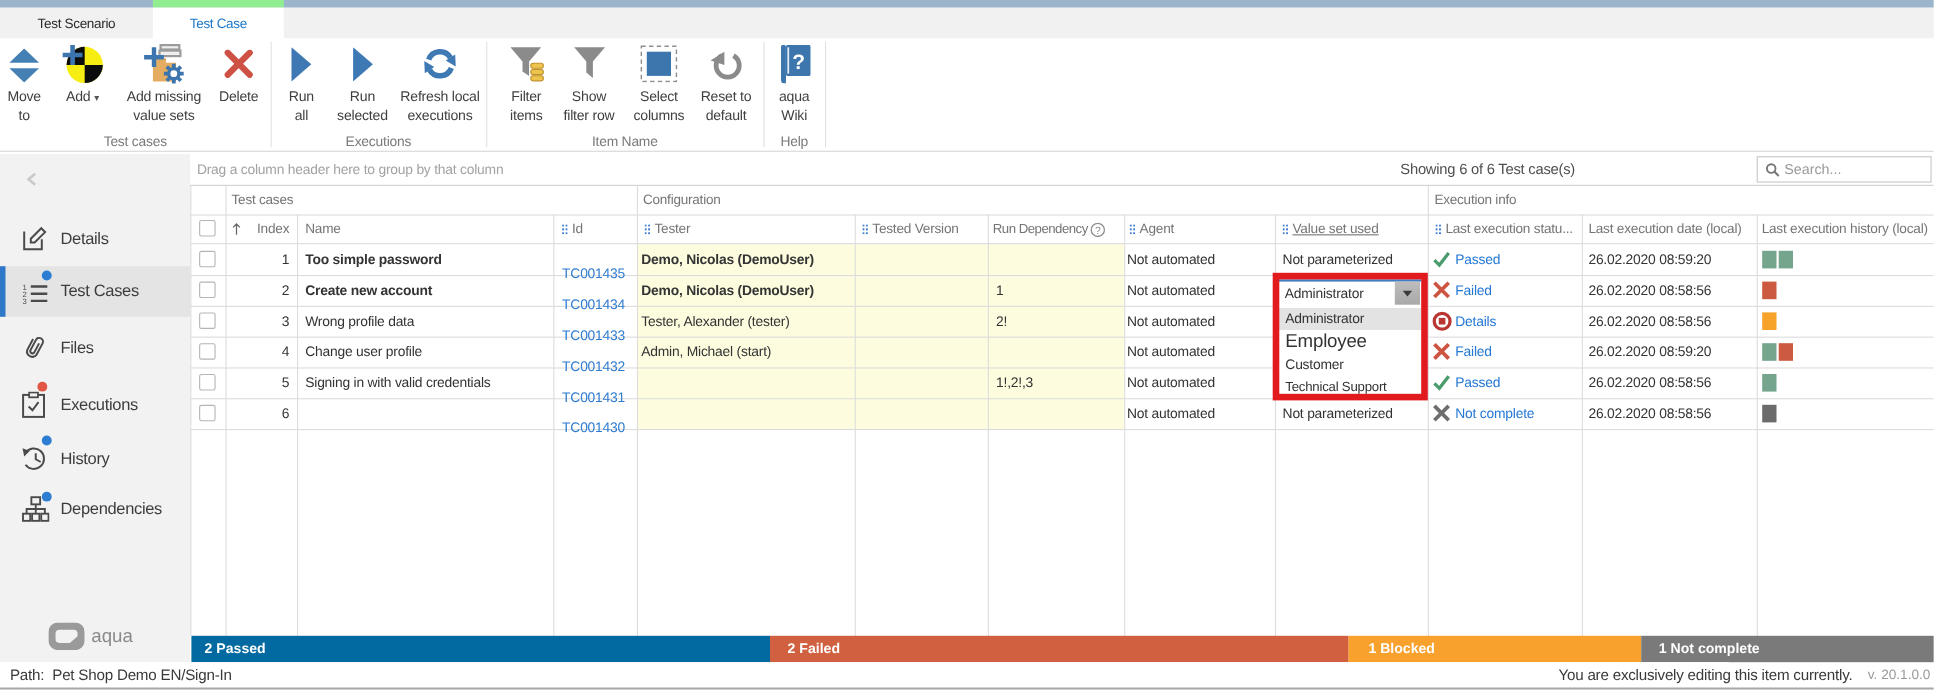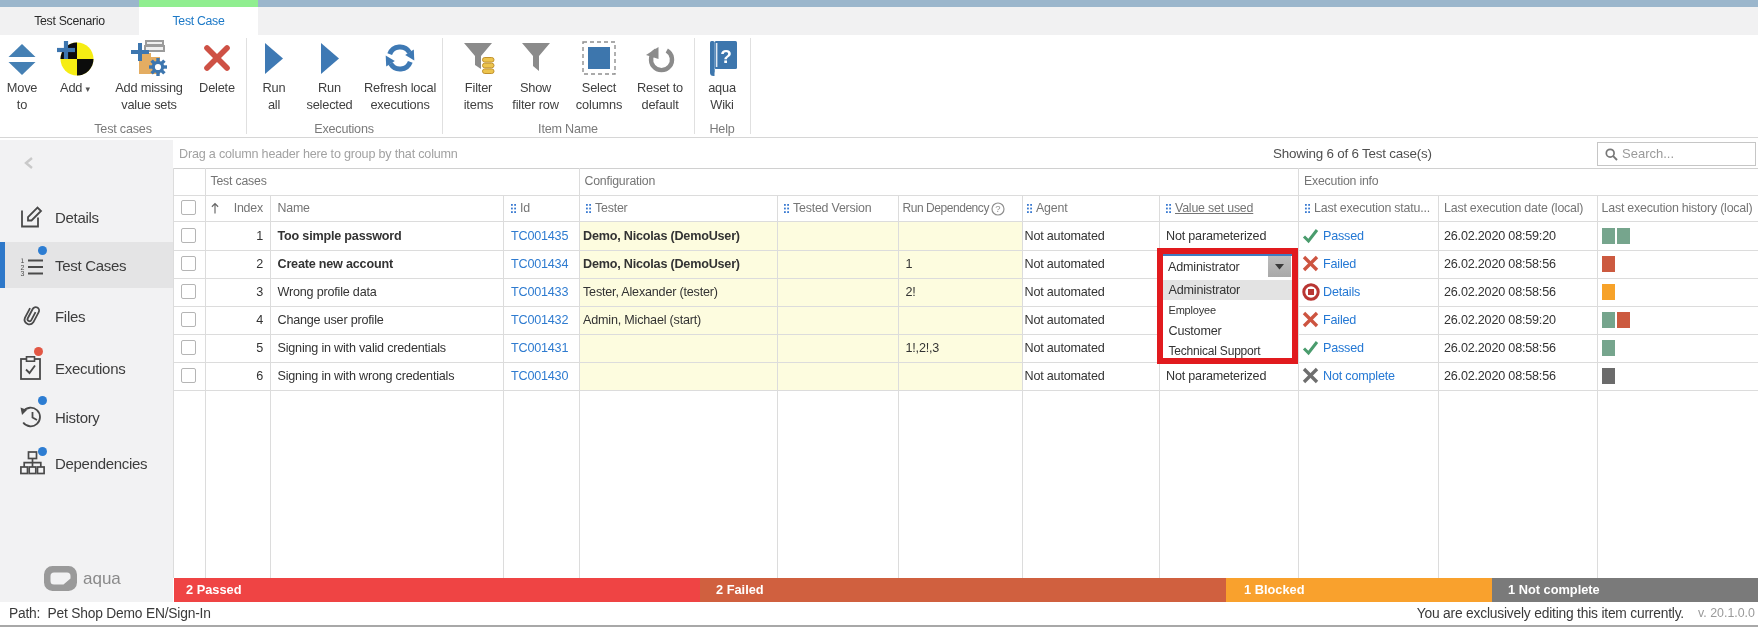--- a/index.html
+++ b/index.html
@@ -44,21 +44,21 @@
 .tsc { left:410px; }
 .rdc { left:732.5px; }
 .agc { left:851.5px; }
 .vsc { left:993px; }
 .stc { left:1150px; color:#2478d4; }
 .dtc { left:1271px; }
 .hline { position:absolute; left:0; width:1585px; height:1px; background:#dcdcdc; }
 .vline { position:absolute; width:1px; background:#dcdcdc; }
 .hsq { position:absolute; top:6px; width:13px; height:16px; }
 .sic { position:absolute; left:1129px; top:5px; }
-.ct.link { color:#2e7bd0; }
+.ct.link { color:#2e7bd0;margin-top:13px; }
 
 
 .seg { top:578px; height:24px; color:#fff; font-size:12.8px; font-weight:bold; line-height:24px; }
 
 
 #statusbar { left:0; top:602px; width:1572px; height:23px; background:#fff; }
 #botstrip { left:0; top:625px; width:1758px; height:2px; background:#a8a8a8; }
 </style>
 </head>
 <body>
@@ -482,21 +482,20 @@
   <svg class="sic" width="17" height="17" viewBox="0 0 17 17">
         <polyline points="2,9.5 6.5,14 15,3" fill="none" stroke="#4a9c6d" stroke-width="3"></polyline>
       </svg>
   <div class="ct stc">Passed</div>
   <div class="ct dtc">26.02.2020 08:58:56</div>
   <div class="hsq" style="left:1429px;background:#76a58d;"></div>
 </div>
 <div class="grow" style="top:222px;">
   <div class="cb" style="left:8px;top:6px;"></div>
   <div class="ct ix">6</div>
-  <div class="ct nm">Signing in with wrong credentials</div>
   <div class="ct idc link">TC001430</div>
   <div class="ct agc">Not automated</div>
   <div class="ct vsc">Not parameterized</div>
   <svg class="sic" width="17" height="17" viewBox="0 0 17 17">
         <g stroke="#6e6e6e" stroke-width="3.4">
           <line x1="2" y1="2" x2="15" y2="15"></line>
           <line x1="15" y1="2" x2="2" y2="15"></line>
         </g>
       </svg>
   <div class="ct stc">Not complete</div>
@@ -509,27 +508,27 @@
   <div class="abs" style="left:6px;top:0;height:22px;line-height:22px;font-size:12.6px;color:#333;letter-spacing:-0.2px;">Administrator</div>
   <div class="abs" style="left:106px;top:0;width:23px;height:21px;background:linear-gradient(#bdbdbd,#a9a9a9);">
     <svg class="abs" style="left:7px;top:8px;" width="9" height="6" viewBox="0 0 9 6">
         <polygon points="0,0 9,0 4.5,5.5" fill="#3a3a3a"></polygon>
       </svg>
   </div>
 </div>
 <div class="abs" style="left:1162px;top:278px;width:130px;height:84px;background:#fff;">
   <div class="abs" style="left:0;top:1.5px;width:130px;height:20.5px;background:#e3e3e3;"></div>
   <div class="abs" style="left:6.5px;top:1.5px;height:20.5px;line-height:20.5px;font-size:12.6px;color:#333;letter-spacing:-0.2px;">Administrator</div>
-  <div class="abs" style="left:6.5px;top:22px;height:20.5px;line-height:20.5px;font-size:11px;color:#333;letter-spacing:-0.2px;">Employee</div>
+  <div class="abs" style="left:6.5px;top:22px;height:20.5px;line-height:20.5px;font-size:17px;color:#333;letter-spacing:-0.2px;">Employee</div>
   <div class="abs" style="left:6.5px;top:42.5px;height:20.5px;line-height:20.5px;font-size:12.6px;color:#333;letter-spacing:-0.2px;">Customer</div>
   <div class="abs" style="left:6.5px;top:63px;height:20.5px;line-height:20.5px;font-size:12px;color:#333;letter-spacing:-0.2px;">Technical Support</div>
 </div>
 <div class="abs" style="left:1157px;top:248px;width:140.5px;height:115.5px;border:6px solid #e11a1e;"></div>
 <div id="sumbar">
-  <div class="seg abs" style="left:174px;width:526px;background:#ef4444;padding-left:12px;">2 Passed</div>
+  <div class="seg abs" style="left:174px;width:526px;background:#0369a1;padding-left:12px;">2 Passed</div>
   <div class="seg abs" style="left:700px;width:526px;background:#d0603f;padding-left:16px;">2 Failed</div>
   <div class="seg abs" style="left:1226px;width:266px;background:#f9a12d;padding-left:18px;">1 Blocked</div>
   <div class="seg abs" style="left:1492px;width:266px;background:#7a7a7a;padding-left:16px;">1 Not complete</div>
 </div>
 <div id="statusbar" class="abs">
 <div class="abs" style="left:9px;top:0;height:23px;line-height:23px;font-size:13.8px;color:#3a3a3a;letter-spacing:-0.2px;white-space:pre;">Path:  Pet Shop Demo EN/Sign-In</div>
 <div class="abs" style="left:1400px;top:0;width:284px;height:23px;line-height:23px;font-size:13.8px;color:#3a3a3a;text-align:right;letter-spacing:-0.2px;">You are exclusively editing this item currently.</div>
 <div class="abs" style="left:1698px;top:0;width:70px;white-space:pre;height:23px;line-height:23px;font-size:12.4px;color:#9a9a9a;">v. 20.1.0.0</div>
 </div>
 <div id="botstrip" class="abs"></div>

